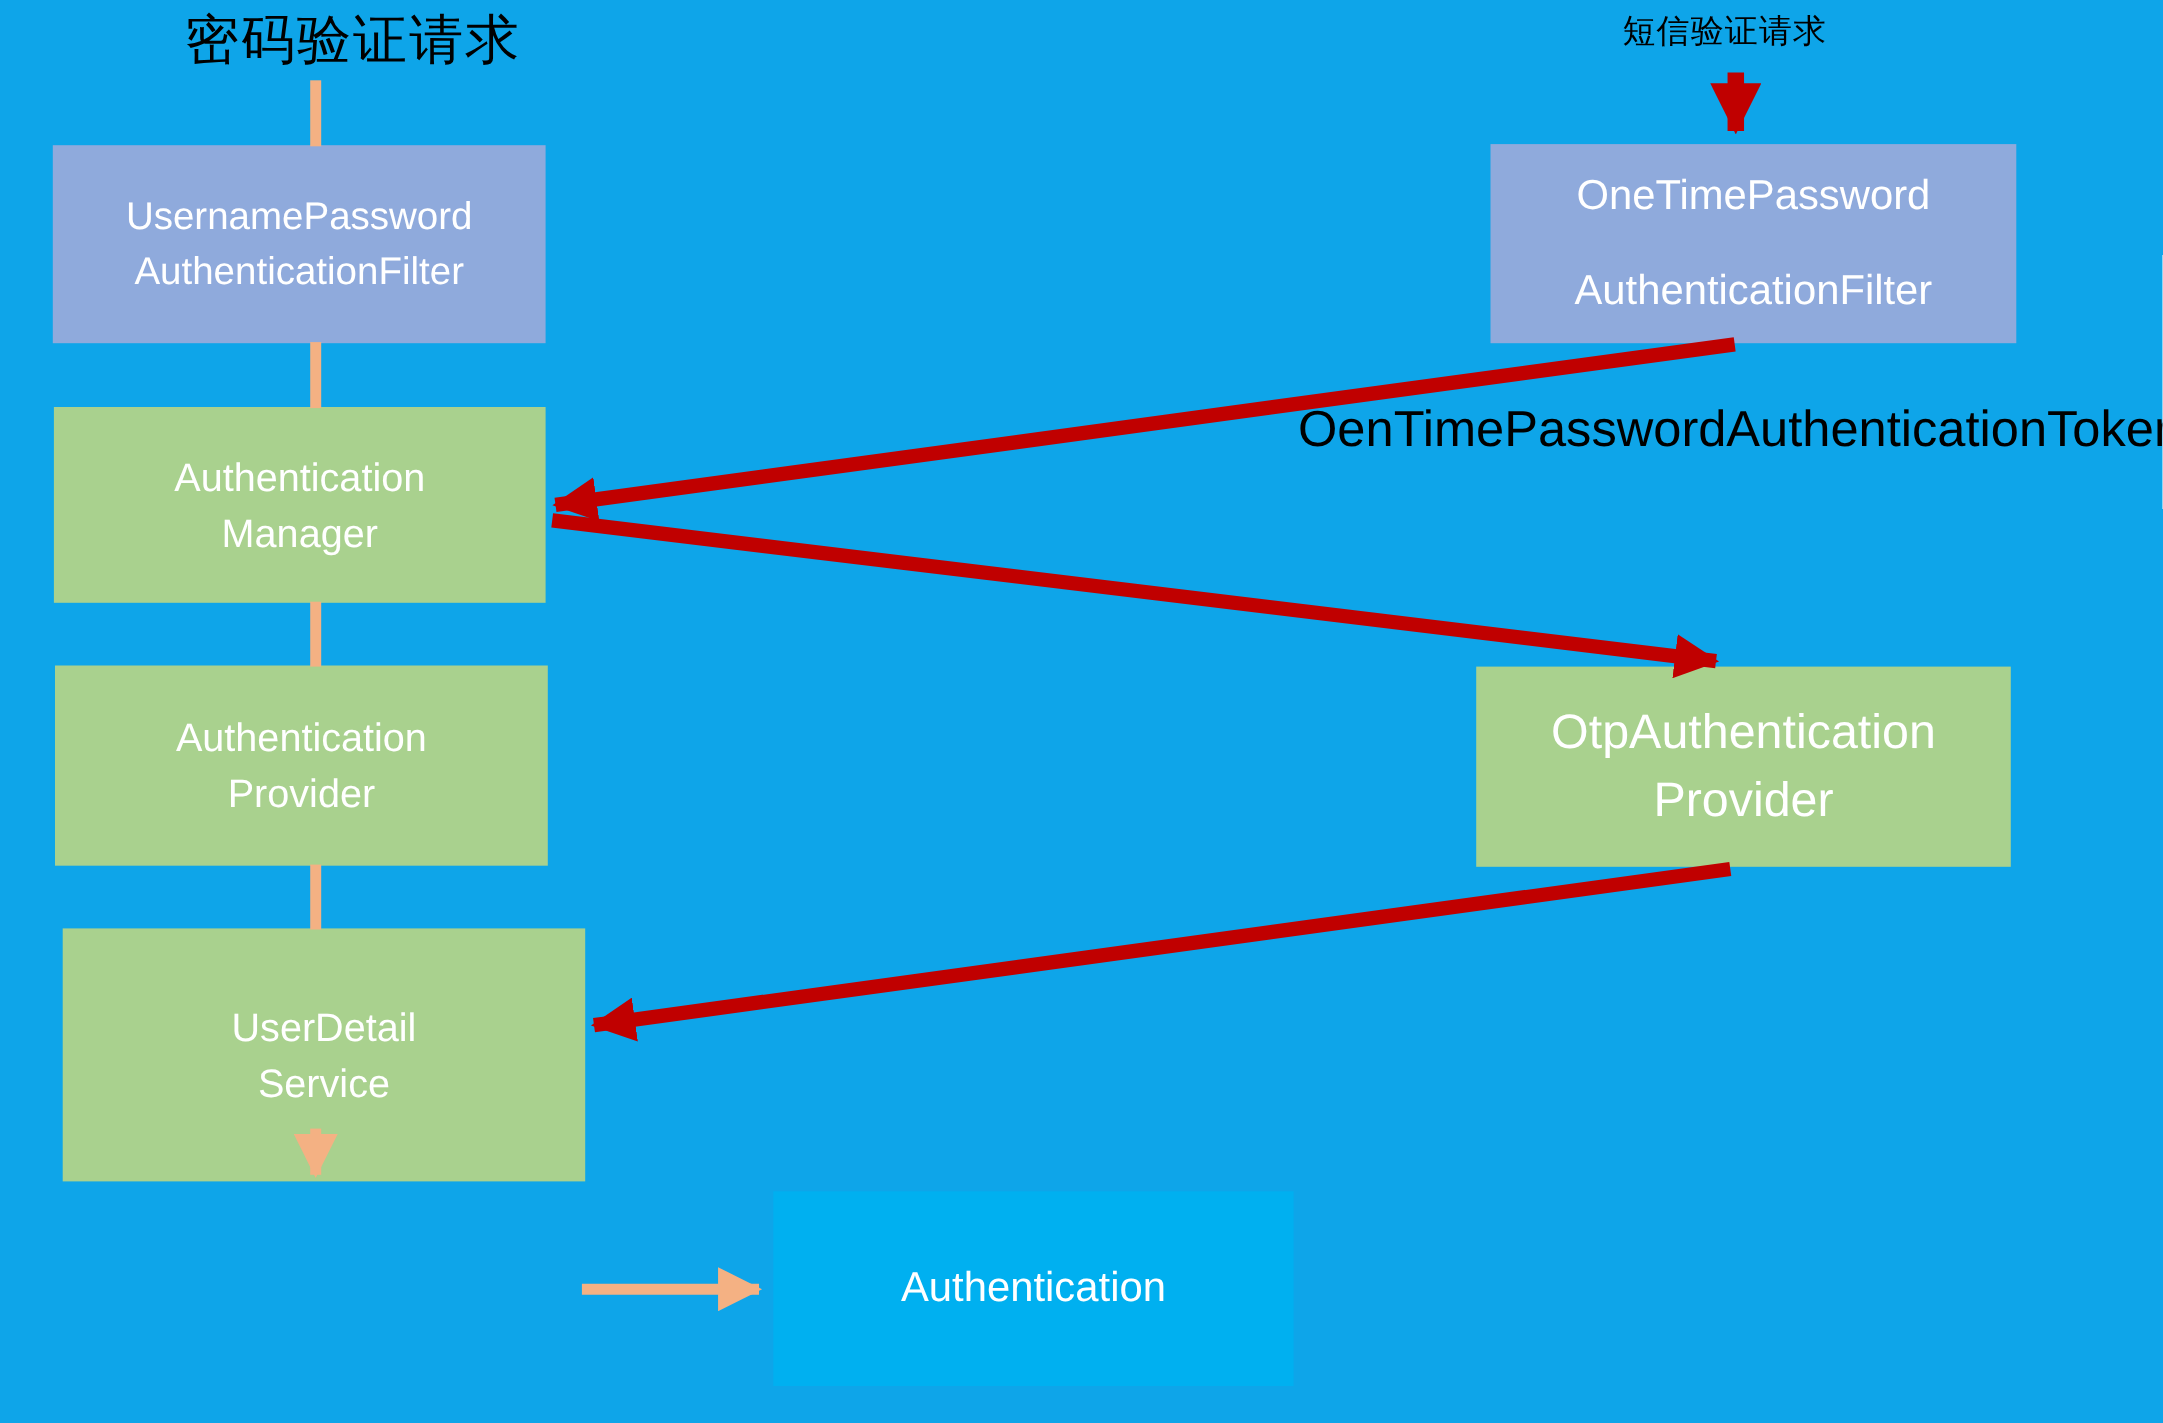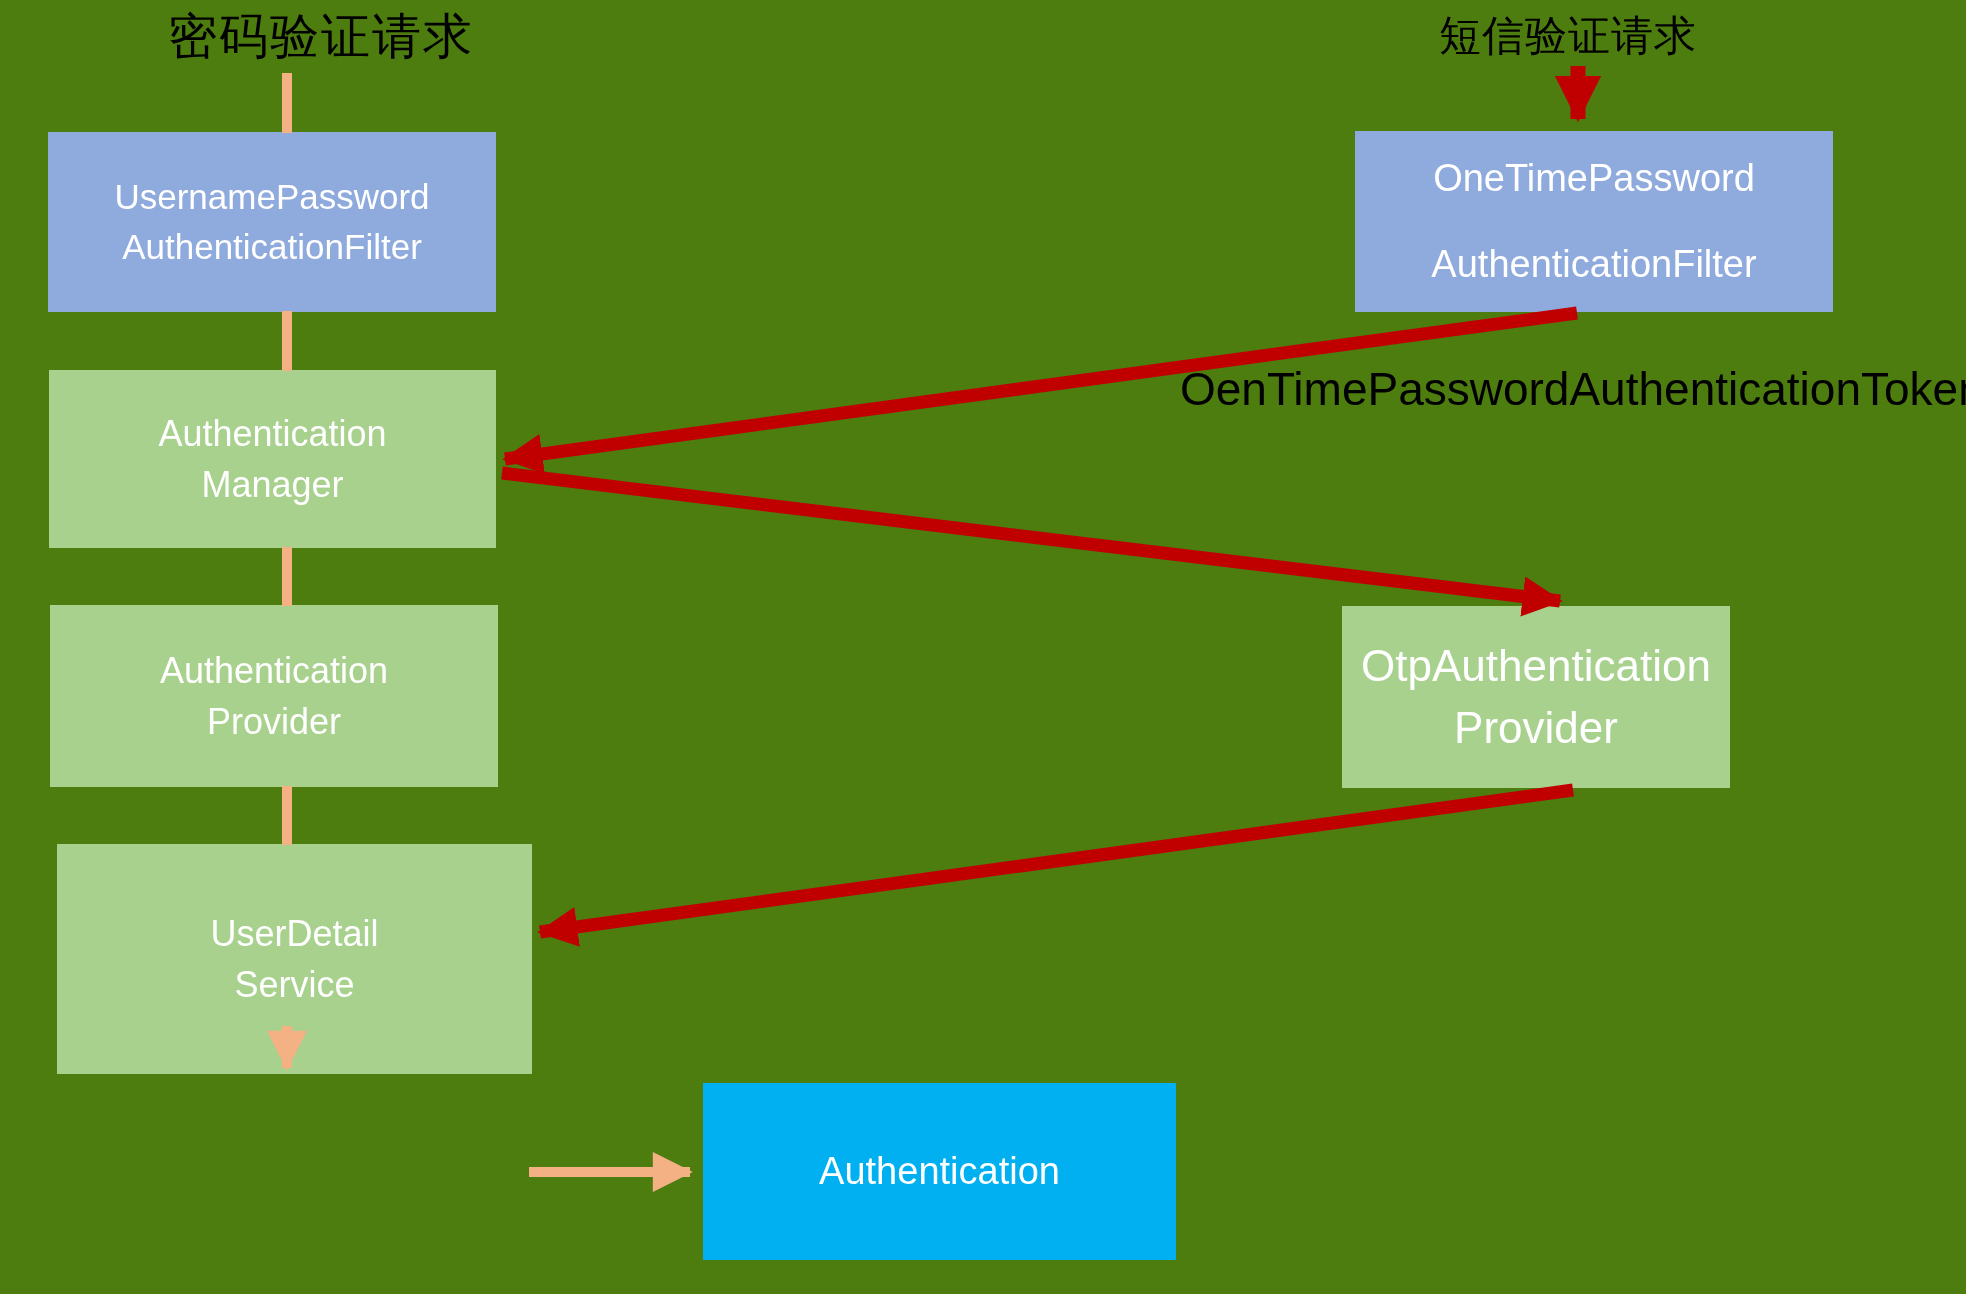--- a/index.html
+++ b/index.html
@@ -4,21 +4,21 @@
 <style>
   html, body {
     margin: 0;
     padding: 0;
     background: #FFFFFF;
   }
   #stage {
     position: relative;
     width: 1966px;
     height: 1294px;
-    background: #4d7c0f;
+    background: #0ea5e9;
     overflow: hidden;
     font-family: "Liberation Sans", sans-serif;
   }
   .box {
     position: absolute;
     display: flex;
     flex-direction: column;
     align-items: center;
     justify-content: center;
     text-align: center;
@@ -41,21 +41,21 @@
 
   .cn-title {
     position: absolute;
     color: #000000;
     text-align: center;
     white-space: nowrap;
     z-index: 2;
     font-weight: 500;
   }
   #title-left  { left: 140px; top: 4px;  width: 362px; font-size: 49px; letter-spacing: 2px; }
-  #title-right { left: 1398px; top: 8px; width: 340px; font-size: 42px; letter-spacing: 1px; }
+  #title-right { left: 1398px; top: 8px; width: 340px; font-size: 30px; letter-spacing: 1px; }
 
   #token-label {
     position: absolute;
     left: 1180px;
     top: 362px;
     width: 770px;
     text-align: center;
     font-size: 46px;
     color: #000000;
     white-space: nowrap;
@@ -100,21 +100,21 @@
 
   <div class="box box-cyan fs38" style="left:703px; top:1083px; width:473px; height:177px;">
     <span>Authentication</span>
   </div>
 
   <div class="box box-blue fs38" style="left:1355px; top:131px; width:478px; height:181px;">
     <span>OneTimePassword</span>
     <span>AuthenticationFilter</span>
   </div>
 
-  <div class="box box-green fs44" style="left:1342px; top:606px; width:388px; height:182px;">
+  <div class="box box-green fs44" style="left:1342px; top:606px; width:486px; height:182px;">
     <span>OtpAuthentication</span>
     <span>Provider</span>
   </div>
 
   <div id="token-label">OenTimePasswordAuthenticationToken</div>
 
   <svg id="connector-layer" width="1966" height="1294" viewBox="0 0 1966 1294">
     <defs>
       <marker id="head-red" viewBox="0 0 10 10" refX="9.3" refY="5" markerWidth="3.1" markerHeight="3.1" orient="auto" markerUnits="strokeWidth">
         <path d="M0,0 L10,5 L0,10 z" fill="#C00000"></path>

